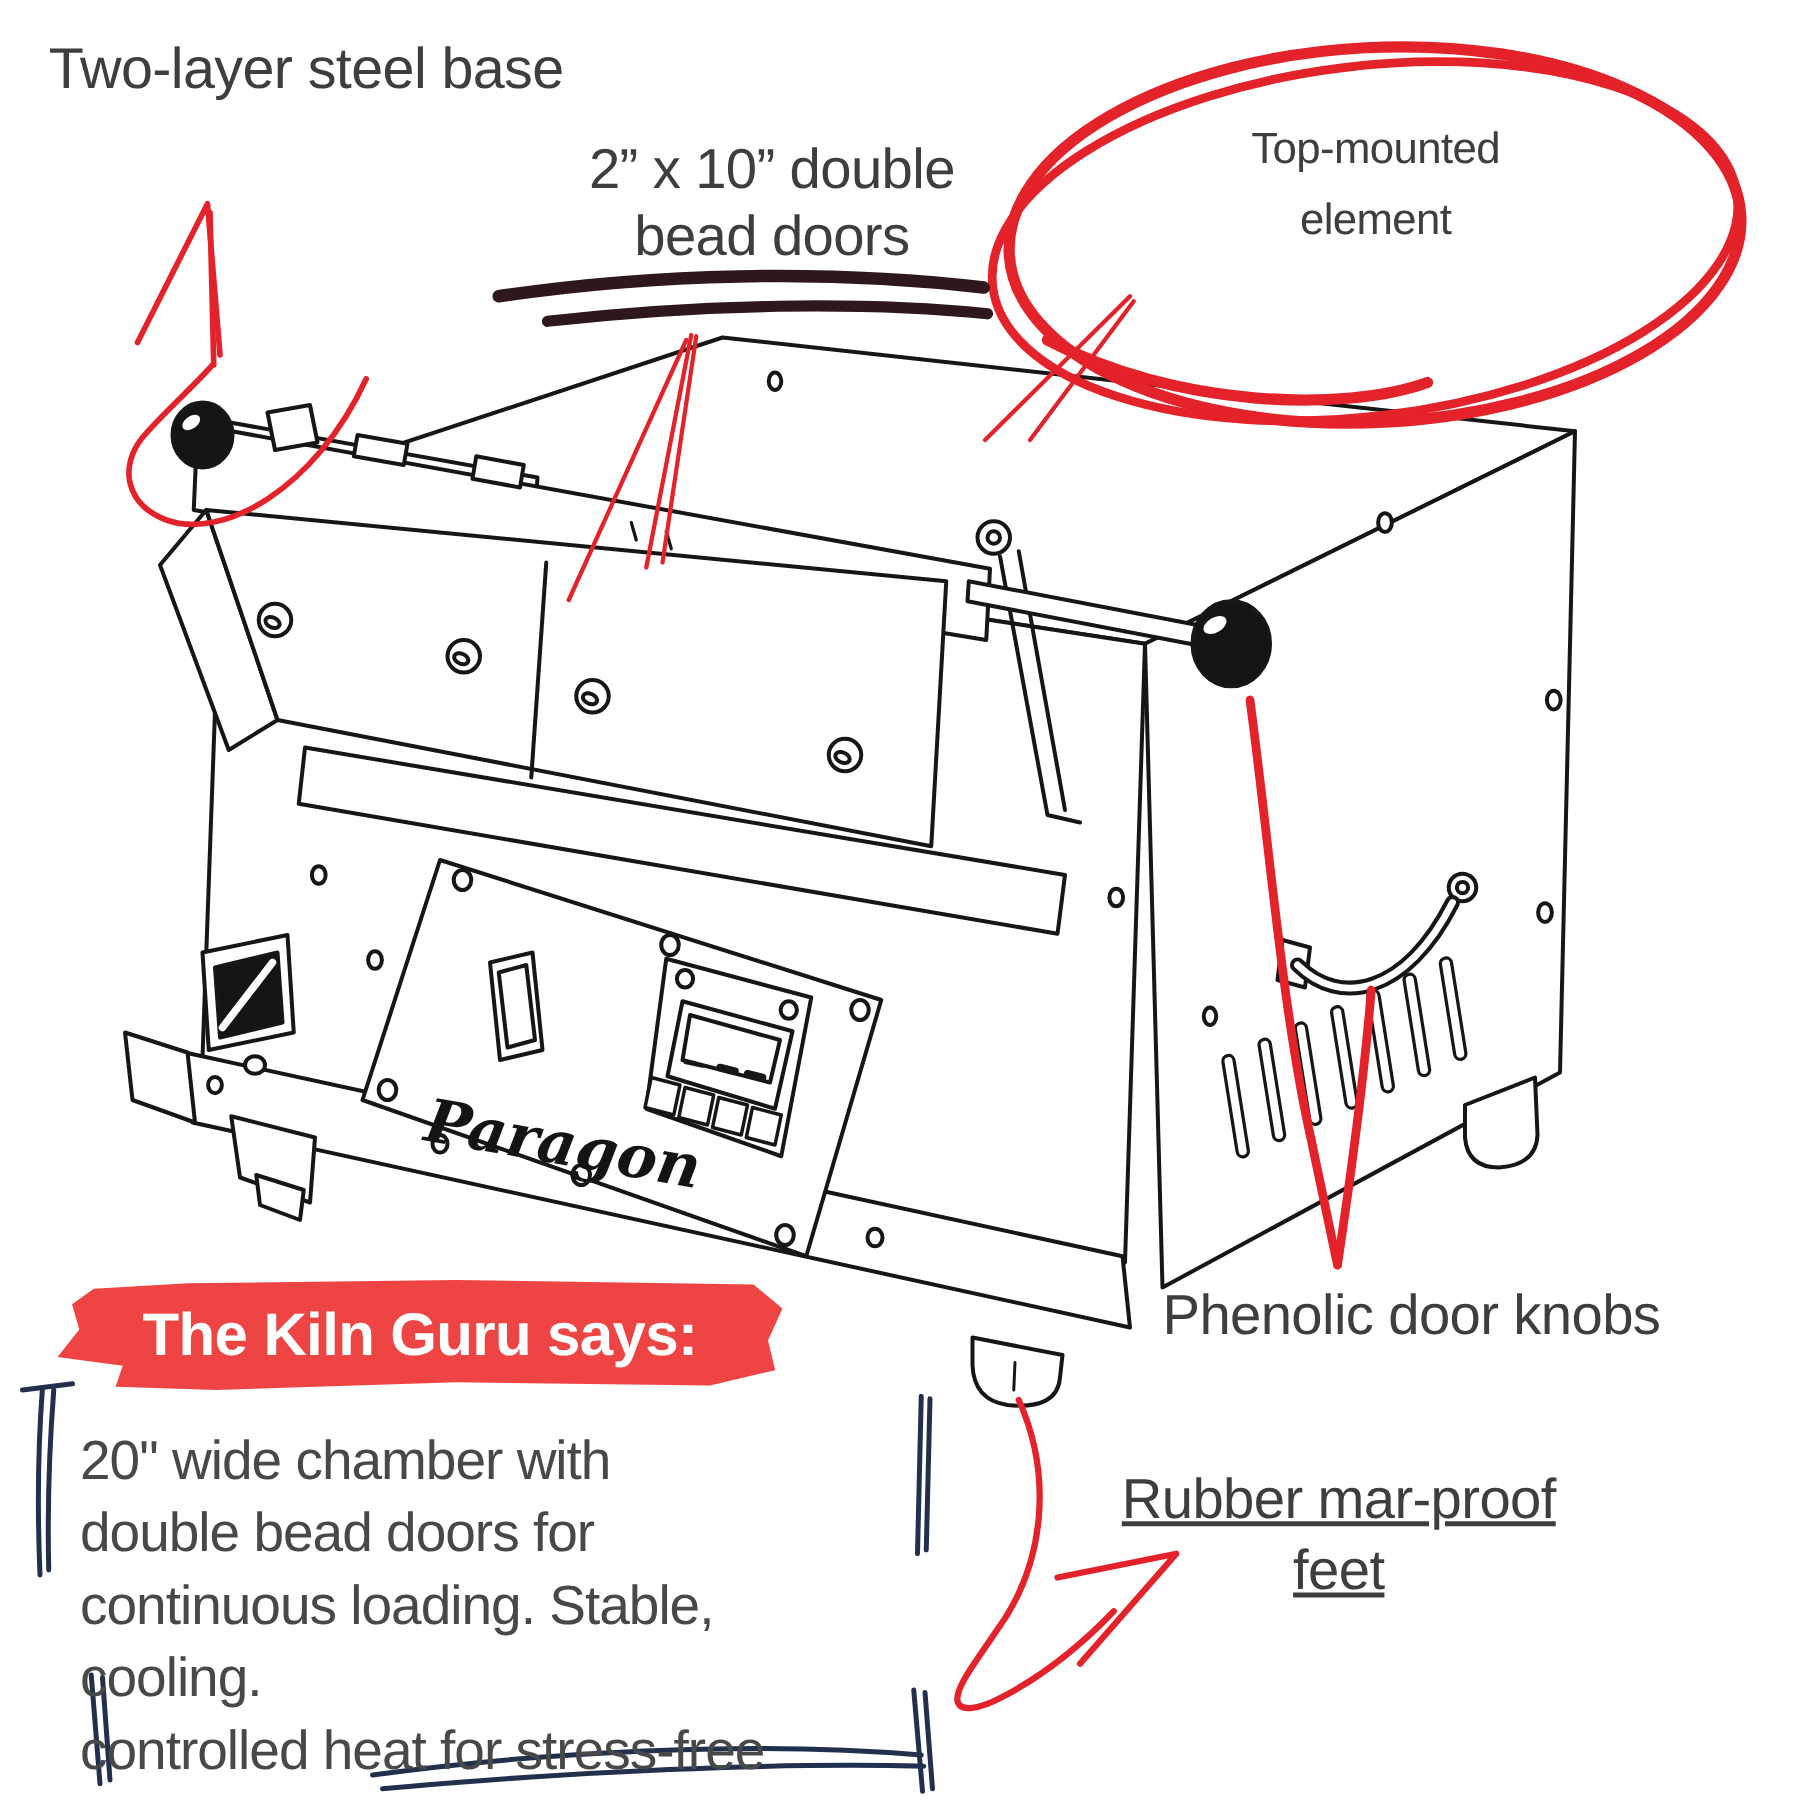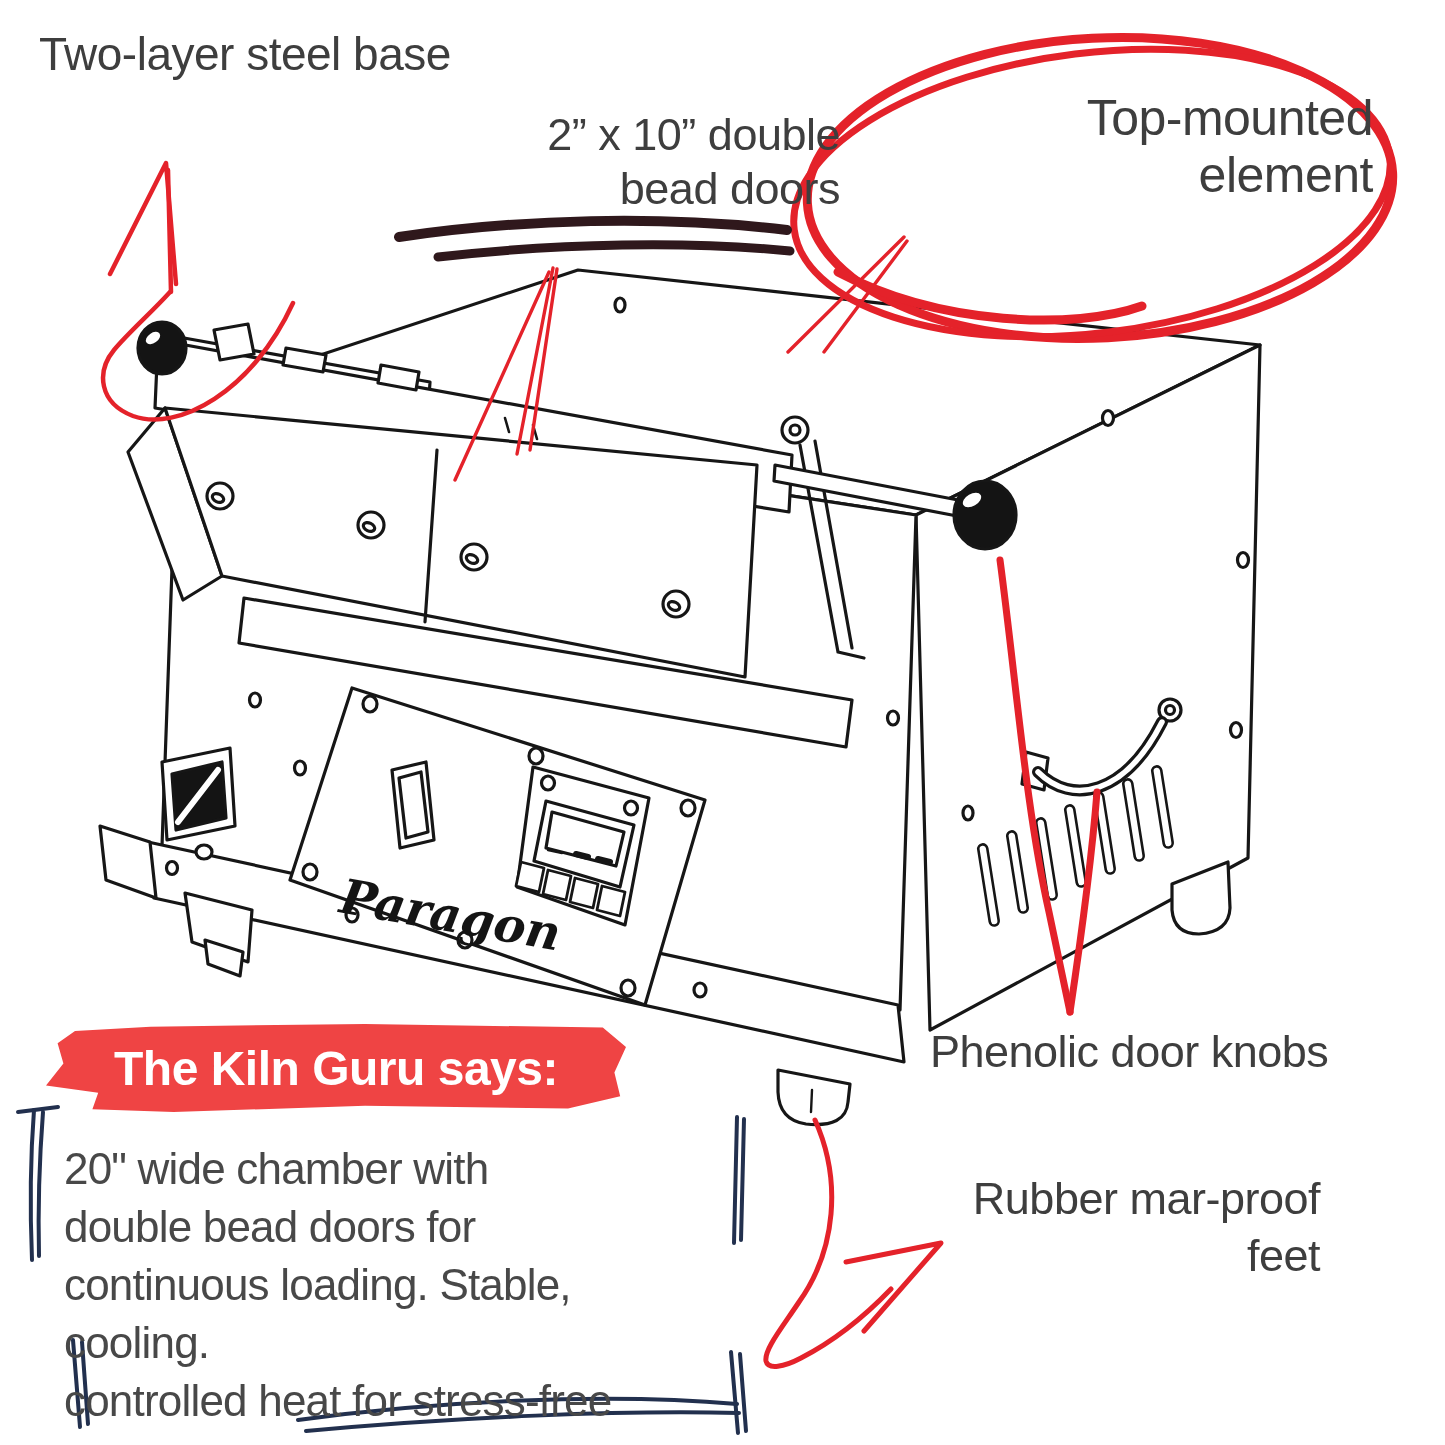--- a/index.html
+++ b/index.html
@@ -1,25 +1,25 @@
 <!DOCTYPE html>
 <html><head>
 <meta charset="utf-8">
 <style>
   html,body{margin:0;padding:0;background:#ffffff;}
   .canvas{position:relative;width:1445px;height:1445px;background:#ffffff;overflow:hidden;
           font-family:"Liberation Sans",sans-serif;}
   .art{position:absolute;left:0;top:0;width:1445px;height:1445px;}
   .label{position:absolute;color:#3e3e3e;font-size:45px;line-height:56px;letter-spacing:-0.5px;
          white-space:nowrap;z-index:3;}
-  .label.center{text-align:right;white-space:normal;}
+  .label.center{text-align:center;white-space:normal;}
   #lbl-bead{left:395px;top:108px;width:445px;line-height:54px;}
-  #lbl-heat{left:828px;top:90px;width:545px;line-height:57px;font-size:50px;}
+  #lbl-heat{left:828px;top:90px;width:545px;line-height:57px;font-size:35px;}
   #lbl-knobs{left:930px;top:1024px;}
-  #lbl-feet{left:880px;top:1170px;width:440px;line-height:57px;}
+  #lbl-feet{left:851px;top:1170px;width:440px;line-height:57px;text-decoration:underline;}
   #lbl-base{left:24px;top:26px;font-size:46px;margin-left:15px;}
   .guru-band{position:absolute;left:46px;top:1024px;width:580px;height:88px;background:#ef4444;
              display:flex;align-items:center;justify-content:center;z-index:4;
              clip-path:polygon(2% 22%, 5% 8%, 18% 3%, 55% 0%, 96% 4%, 100% 26%, 98% 55%, 99% 82%,
                                90% 96%, 55% 93%, 22% 100%, 8% 97%, 9% 78%, 0% 70%, 3% 45%);}
   .guru-band span{color:#ffffff;font-size:48px;font-weight:bold;letter-spacing:-0.5px;}
   .guru-body{position:absolute;left:64px;top:1140px;z-index:3;color:#484848;font-size:44px;
              line-height:58px;letter-spacing:-0.8px;}
 </style>
 </head>

